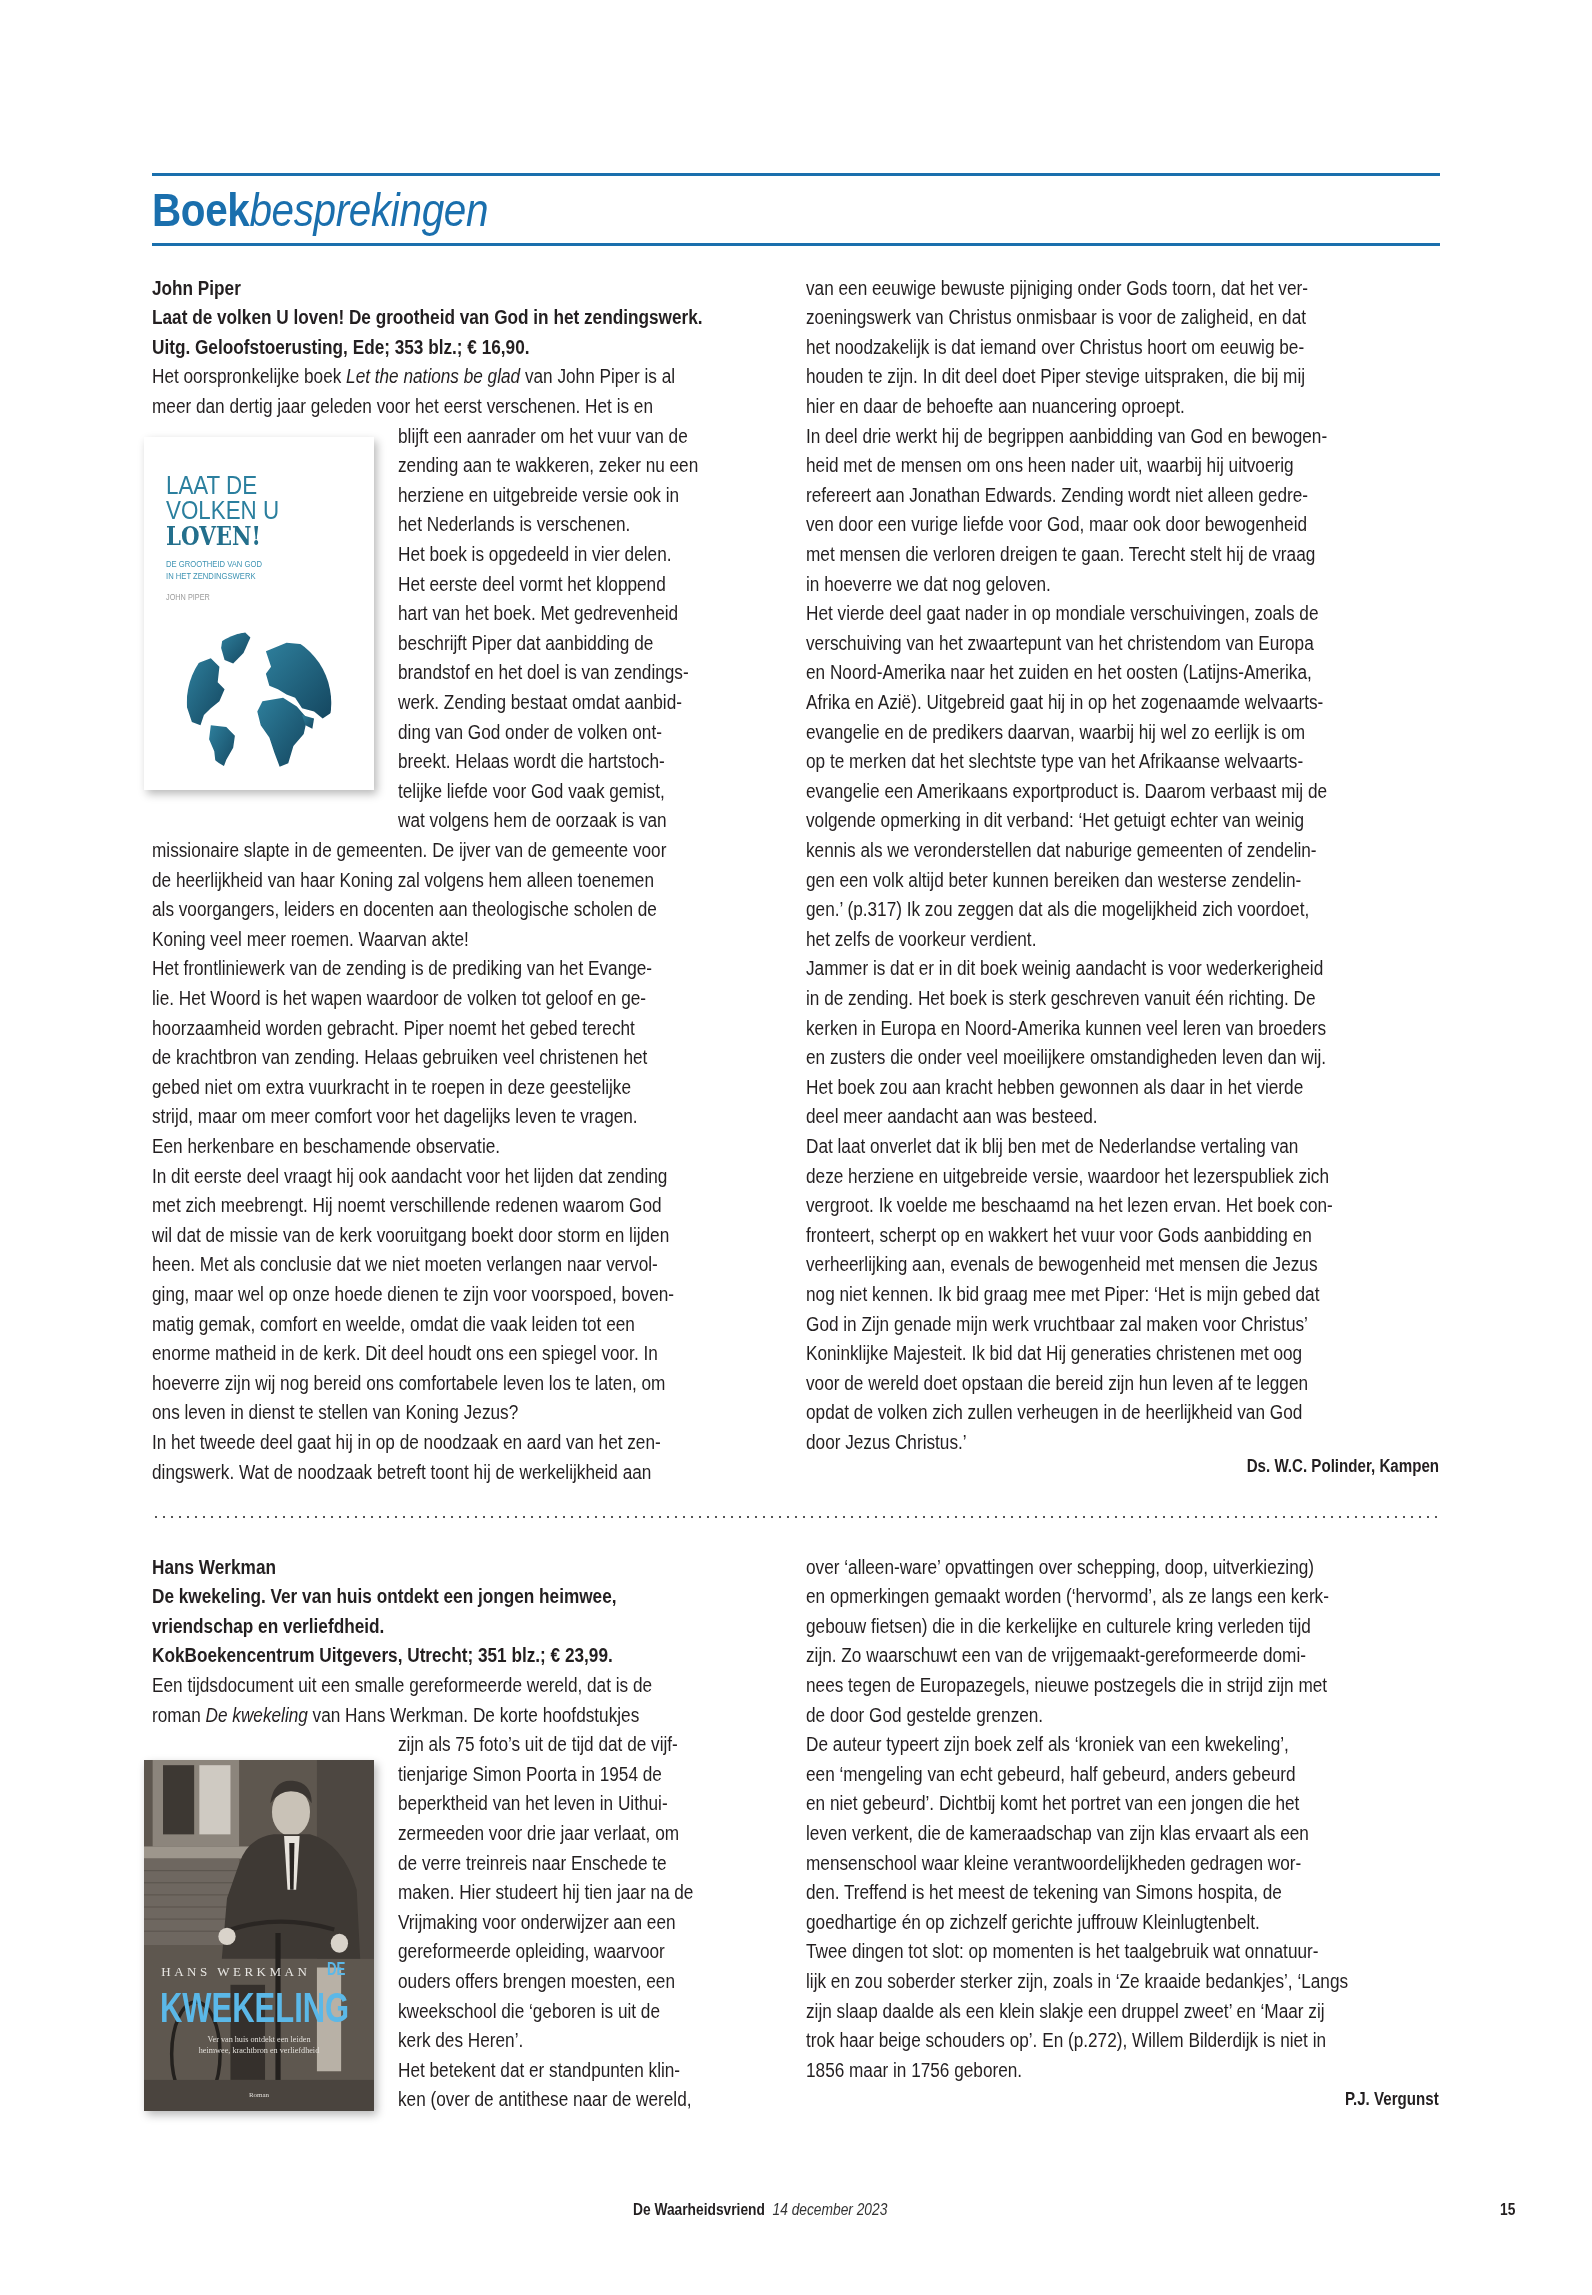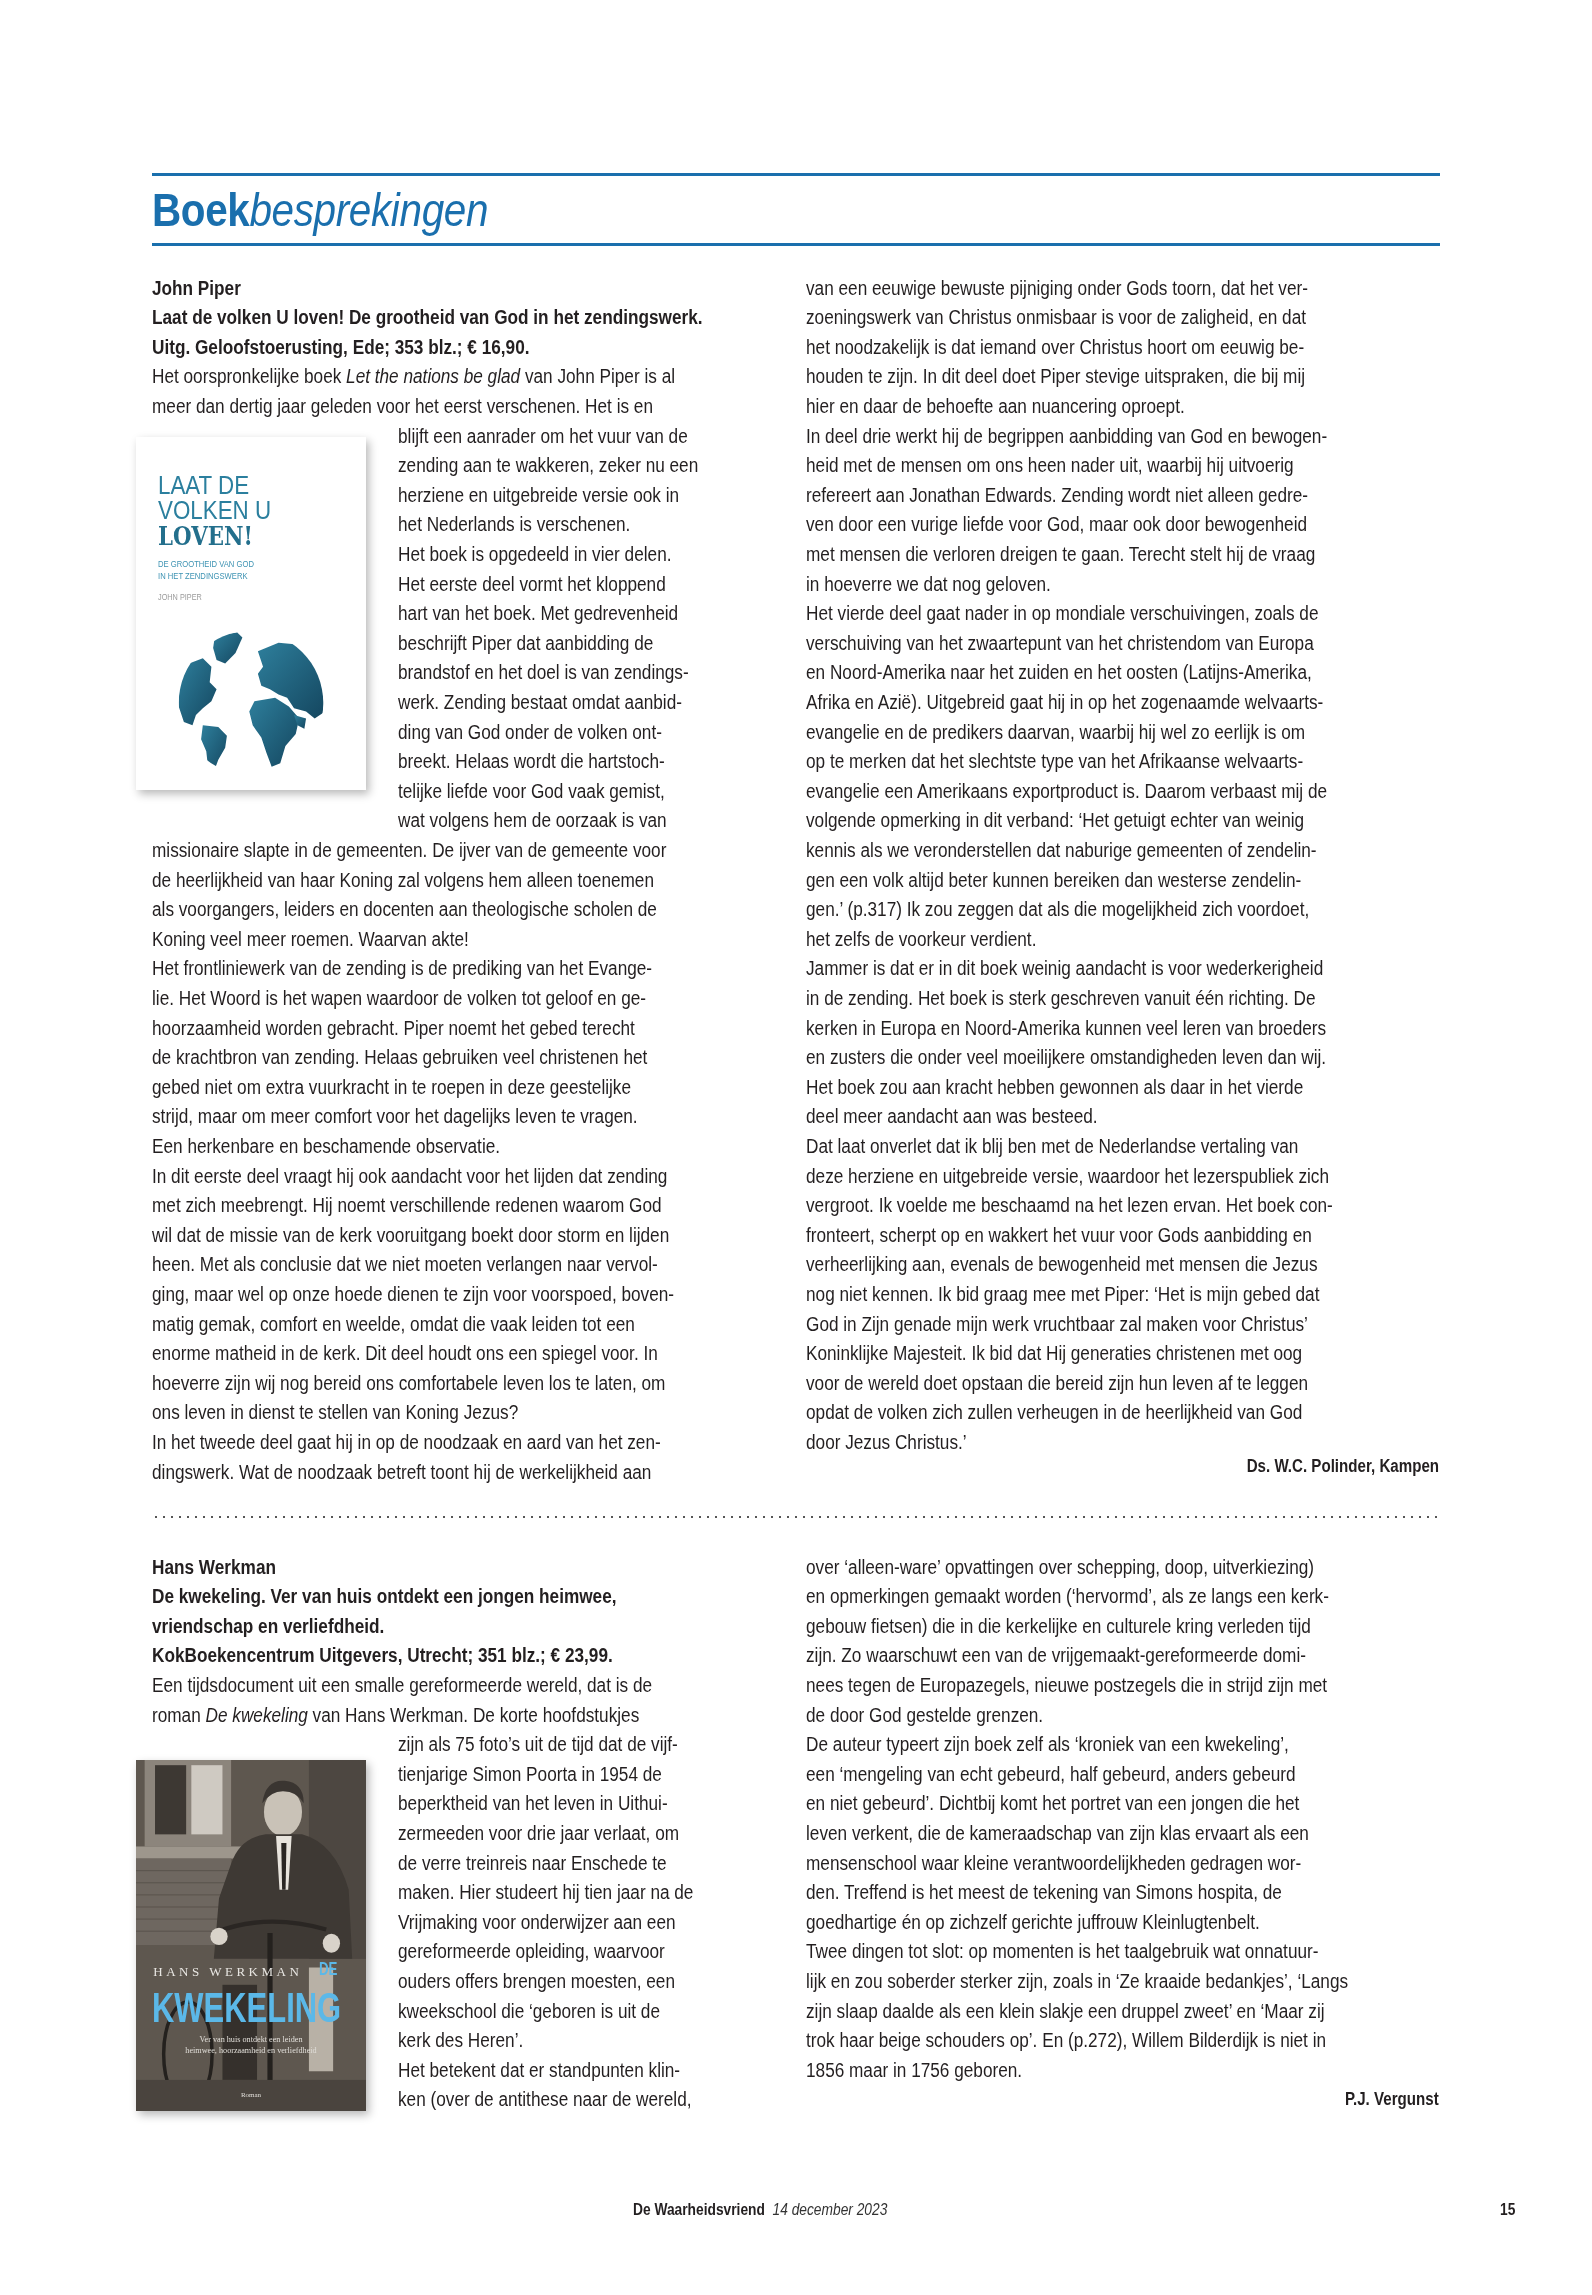--- a/index.html
+++ b/index.html
@@ -11,21 +11,21 @@
            transform: scaleX(0.86); transform-origin: left top; letter-spacing: -0.4px; }
   .title b { font-weight: 700; }
   .title i { font-style: italic; font-weight: 400; }
   .ln { position: absolute; height: 30px; line-height: 30px; font-size: 20px; white-space: nowrap;
         transform: scaleX(0.86); transform-origin: left center; color: #231f20; }
   .ln.b { font-weight: 700; }
   .ln i { font-style: italic; }
   .sig { position: absolute; font-weight: 700; font-size: 18px; line-height: 26px; white-space: nowrap;
          transform: scaleX(0.84); transform-origin: right center; text-align: right; }
 
-  .cover { position: absolute; left: 136px; width: 230px; box-shadow: 2.6px 4.3px 8.6px rgba(0,0,0,0.28); overflow: hidden; }
+  .cover { position: absolute; left: 144px; width: 230px; box-shadow: 2.6px 4.3px 8.6px rgba(0,0,0,0.28); overflow: hidden; }
   .cover1 { top: 437px; height: 353px; background: #ffffff; }
   .cover1 .ct { position: absolute; left: 21.6px; color: #2b7f9e; font-family: "Liberation Sans", sans-serif; white-space: nowrap; }
   .cover1 .t1 { top: 35px; font-size: 26px; line-height: 26px; font-weight: 400; transform: scaleX(0.86); transform-origin: left; }
   .cover1 .t2 { top: 60px; font-size: 26px; line-height: 26px; font-weight: 400; transform: scaleX(0.86); transform-origin: left; }
   .cover1 .t3 { top: 85px; font-size: 26px; line-height: 28px; font-weight: 700; font-family: "DejaVu Serif", serif; color: #236f8c; transform: scaleX(0.82); transform-origin: left; }
   .cover1 .t4 { top: 121px; font-size: 9px; line-height: 12px; color: #3e93b3; transform: scaleX(0.85); transform-origin: left; }
   .cover1 .t5 { top: 133px; font-size: 9px; line-height: 12px; color: #3e93b3; transform: scaleX(0.85); transform-origin: left; }
   .cover1 .t6 { top: 154px; font-size: 8.6px; line-height: 12px; color: #9b9b9b; transform: scaleX(0.85); transform-origin: left; }
   .globe { position: absolute; left: 41px; top: 192px; width: 148px; height: 148px; }
 
@@ -260,21 +260,21 @@
       <line x1="155" y1="200" x2="155" y2="380" stroke="#24211e" stroke-width="6"></line>
       <ellipse cx="60" cy="340" rx="28" ry="60" stroke="#24211e" stroke-width="4" fill="none"></ellipse>
 
       <rect x="200" y="240" width="28" height="120" fill="#b8b1a6"></rect>
       <rect x="100" y="260" width="40" height="110" fill="#35302c"></rect>
       <rect x="0" y="370" width="266" height="37" fill="#4a443e"></rect>
     </svg>
     <div class="ct a1">HANS WERKMAN</div>
     <div class="ct a2">DE</div>
     <div class="ct a3">KWEKELING</div>
-    <div class="ct a4"><span>Ver van huis ontdekt een leiden</span><br><span>heimwee, hoorzaamheid en verliefdheid</span></div>
+    <div class="ct a4"><span>Ver van huis ontdekt een leiden</span><br><span>heimwee, krachtbron en verliefdheid</span></div>
     <div class="ct a5">Roman</div>
   </div>
 
   <div class="sig" style="right:153px; top:2086px;">P.J. Vergunst</div>
 </div>
 
 <div class="footer-pub"><b>De Waarheidsvriend</b>&nbsp;&nbsp;<i>14 december 2023</i></div>
 <div class="page-num">15</div>
 
 

